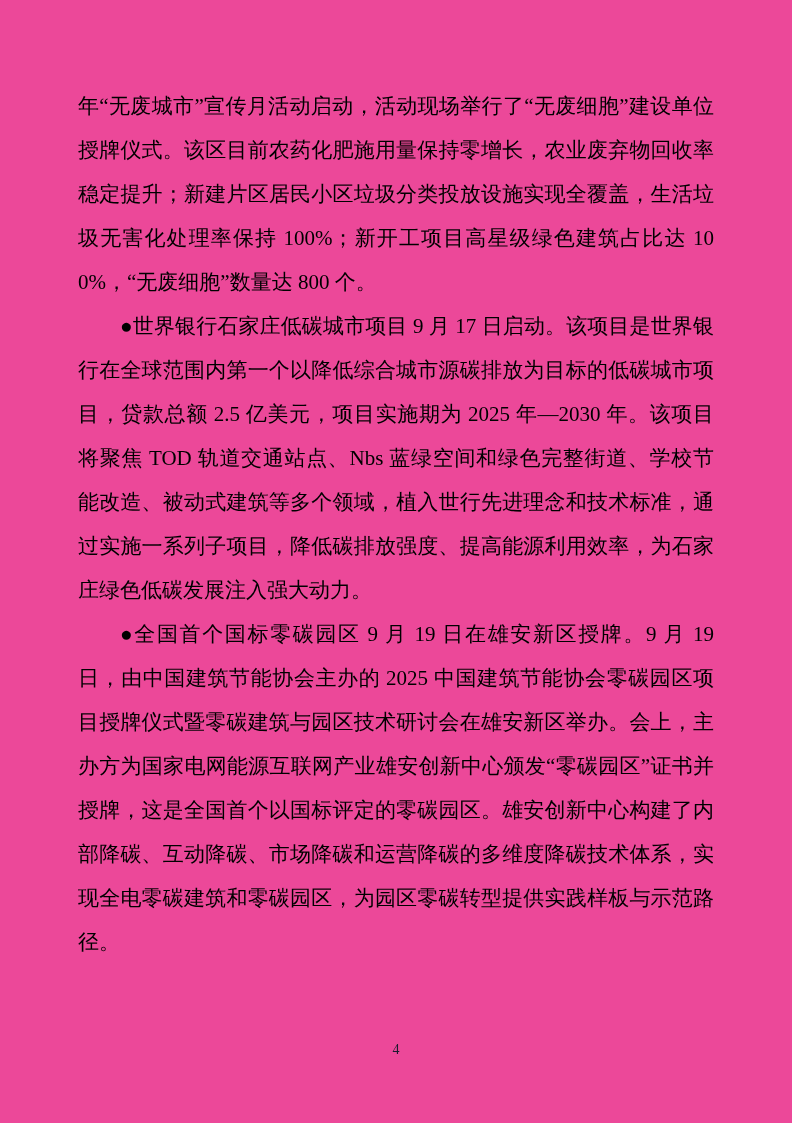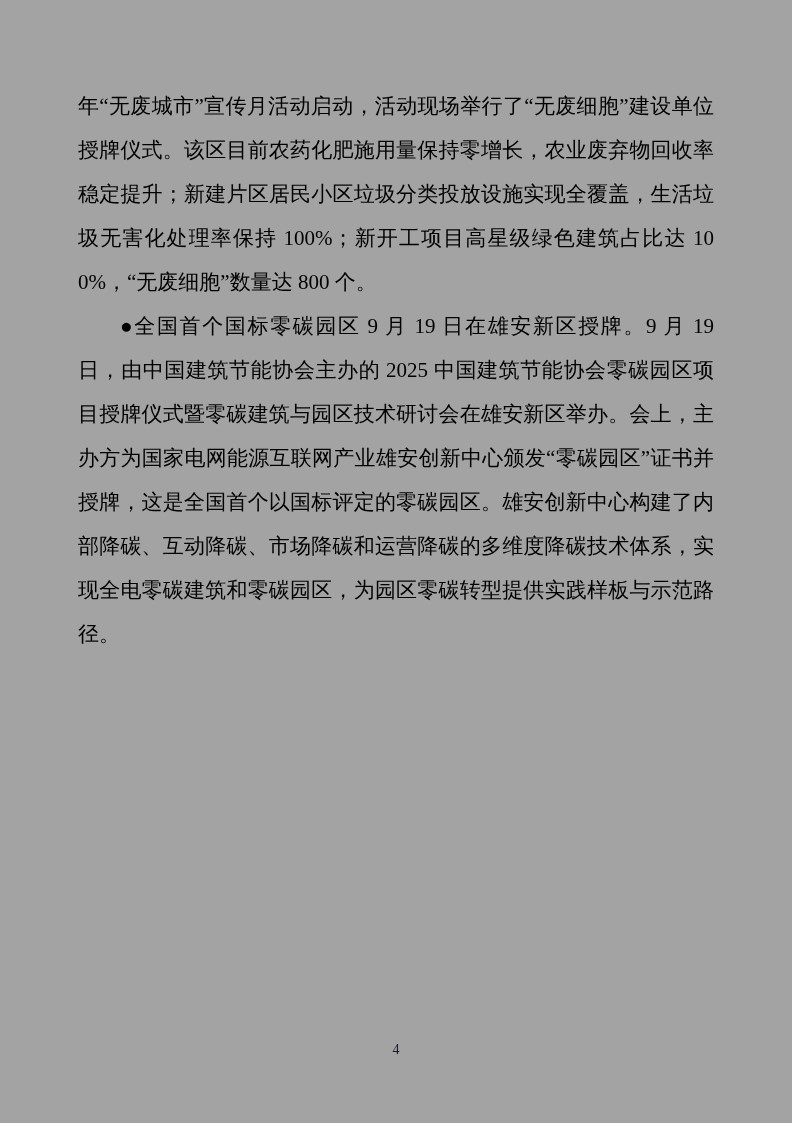--- a/index.html
+++ b/index.html
@@ -4,21 +4,21 @@
 <style>
   html, body {
     margin: 0;
     padding: 0;
     background: #ffffff;
   }
   .page {
     position: relative;
     width: 792px;
     height: 1123px;
-    background: #a3a3a3;
+    background: #ec4899;
     overflow: hidden;
     font-family: "Liberation Serif", "DejaVu Serif", serif;
     color: #000000;
   }
   .content {
     position: absolute;
     left: 78px;
     top: 84px;
     width: 636px;
   }
@@ -46,18 +46,19 @@
     color: #1a1a2e;
     font-family: "Liberation Serif", "DejaVu Serif", serif;
   }
 </style>
 </head>
 <body>
 
 <div class="page">
   <div class="content">
     <p class="no-indent">年“无废城市”宣传月活动启动，活动现场举行了“无废细胞”建设单位授牌仪式。该区目前农药化肥施用量保持零增长，农业废弃物回收率稳定提升；新建片区居民小区垃圾分类投放设施实现全覆盖，生活垃圾无害化处理率保持 100%；新开工项目高星级绿色建筑占比达 100%，“无废细胞”数量达 800 个。</p>
+    <p>●世界银行石家庄低碳城市项目 9 月 17 日启动。该项目是世界银行在全球范围内第一个以降低综合城市源碳排放为目标的低碳城市项目，贷款总额 2.5 亿美元，项目实施期为 2025 年—2030 年。该项目将聚焦 TOD 轨道交通站点、Nbs 蓝绿空间和绿色完整街道、学校节能改造、被动式建筑等多个领域，植入世行先进理念和技术标准，通过实施一系列子项目，降低碳排放强度、提高能源利用效率，为石家庄绿色低碳发展注入强大动力。</p>
     <p>●全国首个国标零碳园区 9 月 19 日在雄安新区授牌。9 月 19 日，由中国建筑节能协会主办的 2025 中国建筑节能协会零碳园区项目授牌仪式暨零碳建筑与园区技术研讨会在雄安新区举办。会上，主办方为国家电网能源互联网产业雄安创新中心颁发“零碳园区”证书并授牌，这是全国首个以国标评定的零碳园区。雄安创新中心构建了内部降碳、互动降碳、市场降碳和运营降碳的多维度降碳技术体系，实现全电零碳建筑和零碳园区，为园区零碳转型提供实践样板与示范路径。</p>
 
   </div>
 
   <div class="page-footer">4</div>
 </div>
 
 </body></html>

